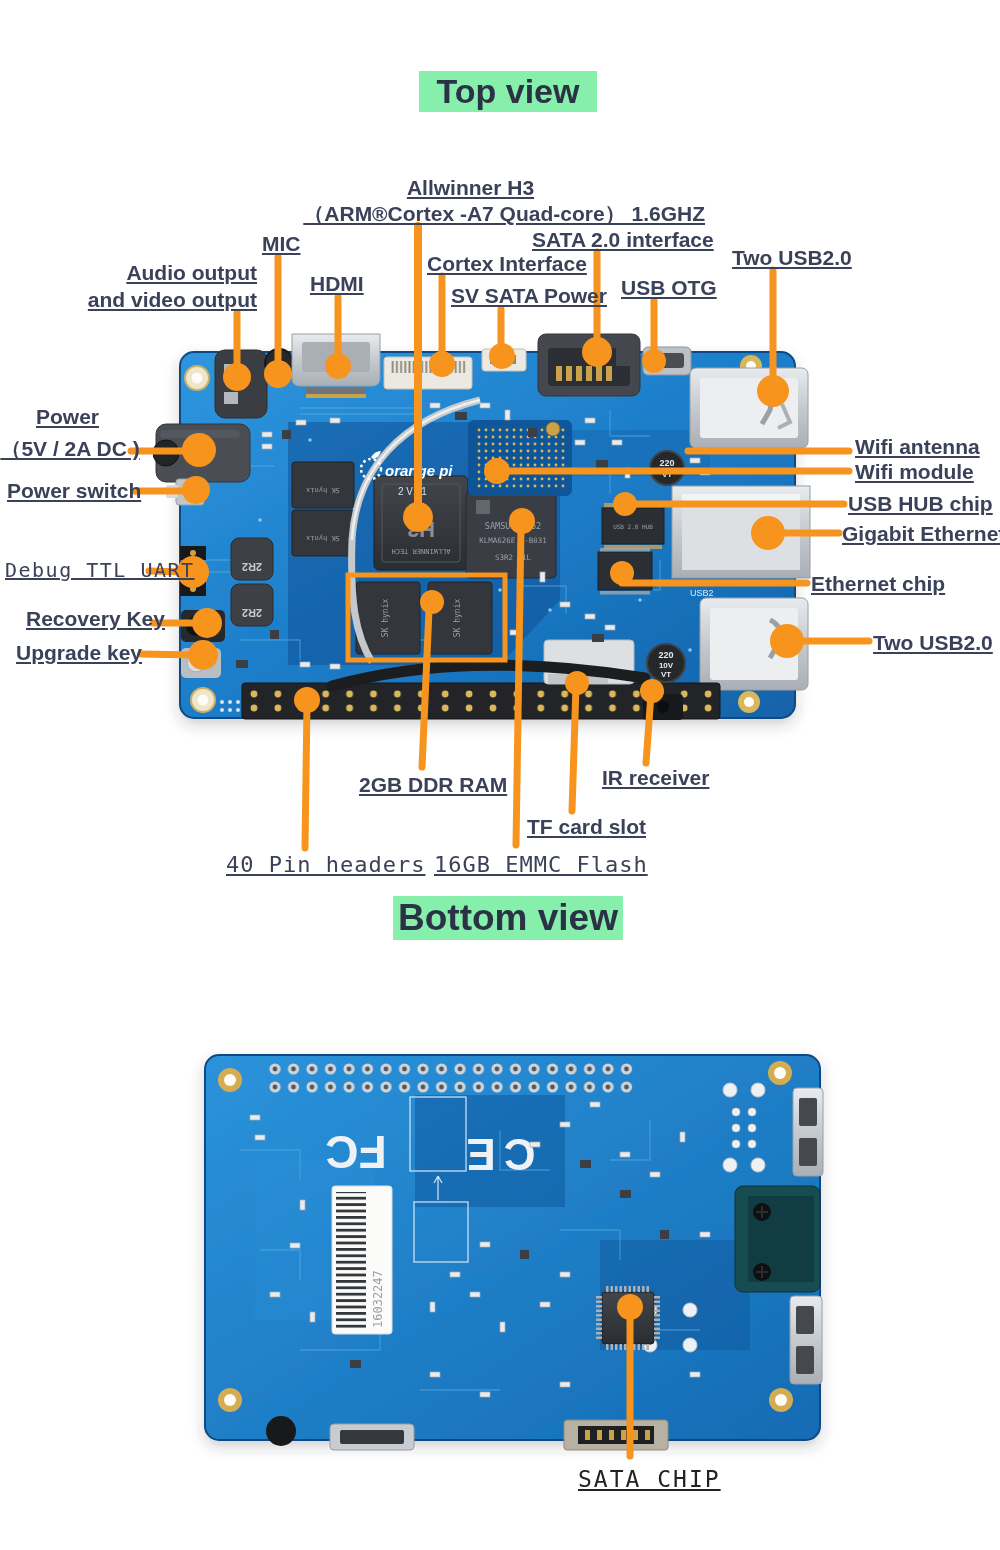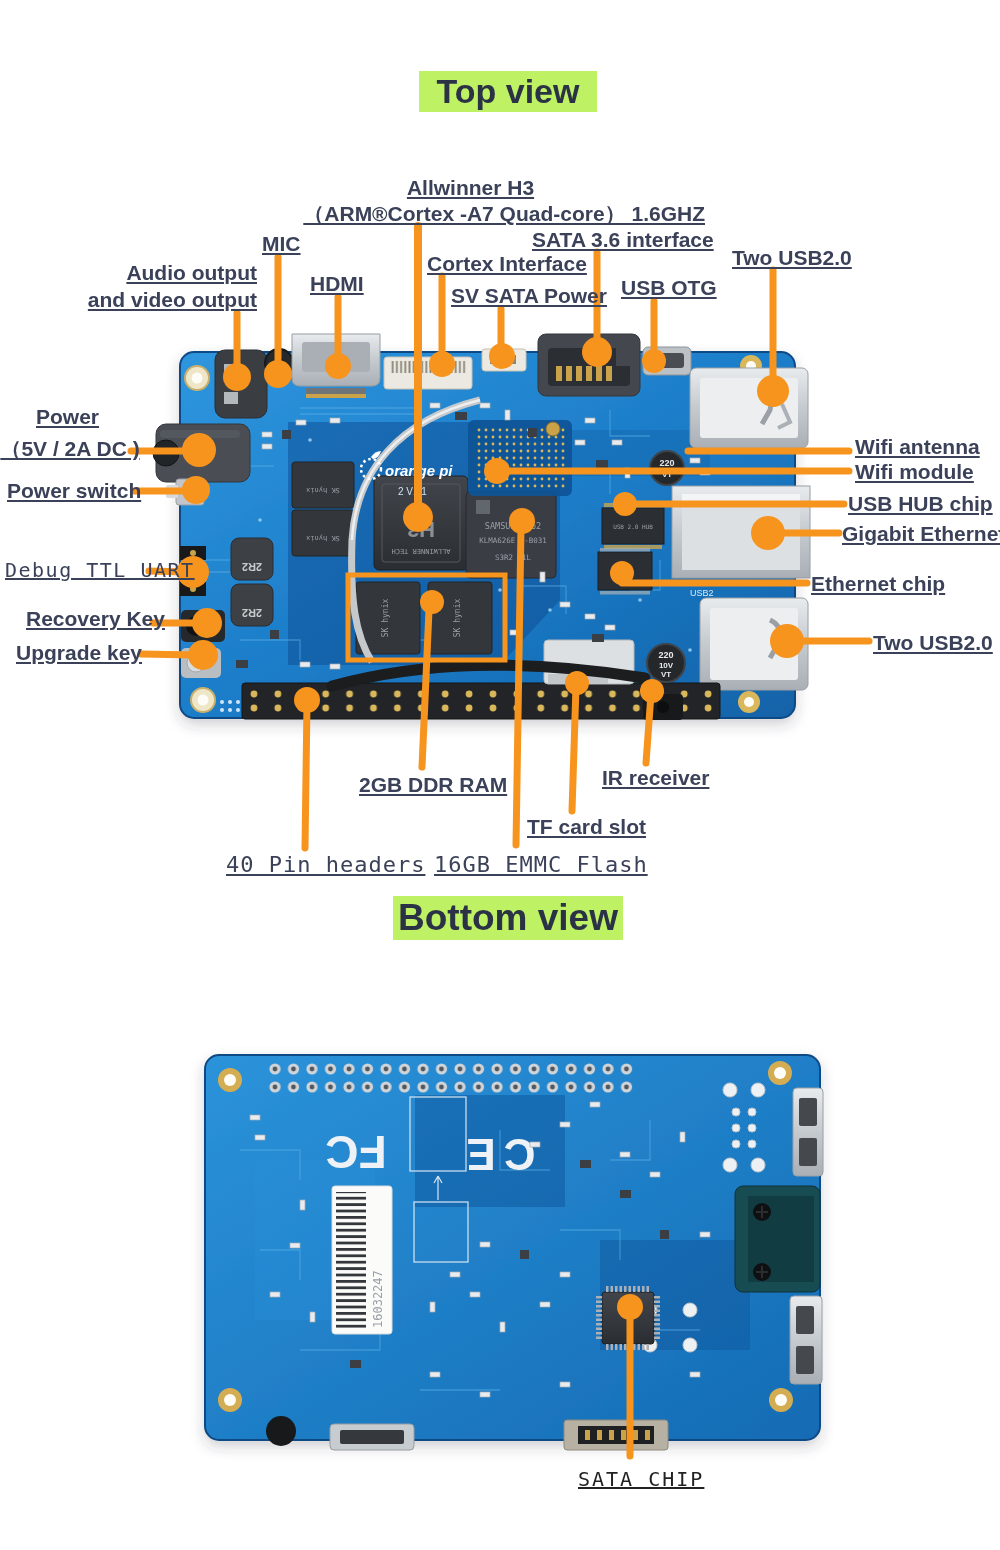--- a/index.html
+++ b/index.html
@@ -9,21 +9,21 @@
   }
   svg{position:absolute;left:0;top:0;}
   .lbl{
     position:absolute;color:#3A4158;font-size:21px;font-weight:600;
     white-space:nowrap;line-height:26px;text-decoration:underline;
   }
   .lbl.mono{
     font-family:"DejaVu Sans Mono",monospace;font-weight:500;
   }
   .title{
-    position:absolute;background:#bef264;color:#2B3245;font-weight:700;
+    position:absolute;background:#86efac;color:#2B3245;font-weight:700;
     text-align:center;white-space:nowrap;
   }
   .cline{stroke:#F7941E;stroke-width:7;stroke-linecap:round;fill:none;}
   .cline.thick{stroke-width:8;}
   .dot{fill:#F7941E;stroke:none;}
   .crect{fill:none;stroke:#F7941E;stroke-width:5;}
   .sil{stroke:#d8e7f3;fill:none;stroke-width:1.2;}
   .chiptxt{font-family:"DejaVu Sans Mono",monospace;fill:#9aa0a8;}
   .smdw{fill:#e9ecee;stroke:#a6acb2;stroke-width:0.7;}
   .smdd{fill:#3b3f44;}
@@ -590,21 +590,21 @@
         <line class="cline" x1="630" y1="1310" x2="630" y2="1456"></line>
       </g>
   </g>
 </svg>
 
 <div class="title" style="left:419px;top:71px;width:178px;height:41px;line-height:41px;font-size:34px;">Top view</div>
 <div class="title" style="left:393px;top:896px;width:230px;height:44px;line-height:44px;font-size:37px;">Bottom view</div>
 
 <div class="lbl" style="left:368px;top:175px;width:205px;text-align:center;">Allwinner H3</div>
 <div class="lbl" style="left:290px;top:201px;width:415px;text-align:right;">（ARM®Cortex -A7 Quad-core） 1.6GHZ</div>
-<div class="lbl" style="left:532px;top:227px;">SATA 3.6 interface</div>
+<div class="lbl" style="left:532px;top:227px;">SATA 2.0 interface</div>
 <div class="lbl" style="left:262px;top:231px;">MIC</div>
 <div class="lbl" style="left:427px;top:251px;">Cortex Interface</div>
 <div class="lbl" style="left:732px;top:245px;">Two USB2.0</div>
 <div class="lbl" style="left:55px;top:260px;width:202px;text-align:right;">Audio output</div>
 <div class="lbl" style="left:55px;top:287px;width:202px;text-align:right;">and video output</div>
 <div class="lbl" style="left:310px;top:271px;">HDMI</div>
 <div class="lbl" style="left:451px;top:283px;">SV SATA Power</div>
 <div class="lbl" style="left:621px;top:275px;">USB OTG</div>
 <div class="lbl" style="left:15px;top:404px;width:105px;text-align:center;">Power</div>
 <div class="lbl" style="left:0px;top:436px;width:140px;text-align:center;">（5V / 2A DC )</div>
@@ -617,13 +617,13 @@
 <div class="lbl" style="left:848px;top:491px;">USB HUB chip</div>
 <div class="lbl" style="left:842px;top:521px;">Gigabit Ethernet</div>
 <div class="lbl" style="left:811px;top:571px;">Ethernet chip</div>
 <div class="lbl" style="left:873px;top:630px;">Two USB2.0</div>
 <div class="lbl" style="left:359px;top:772px;">2GB DDR RAM</div>
 <div class="lbl" style="left:602px;top:765px;">IR receiver</div>
 <div class="lbl" style="left:527px;top:814px;">TF card slot</div>
 <div class="lbl mono" style="left:226px;top:852px;font-size:22px;letter-spacing:1px;">40 Pin headers</div>
 <div class="lbl mono" style="left:434px;top:852px;font-size:22px;letter-spacing:1px;">16GB EMMC Flash</div>
 
-<div class="lbl mono" style="left:578px;top:1466px;font-size:20px;letter-spacing:2px;color:#222222;">SATA CHIP</div>
+<div class="lbl mono" style="left:578px;top:1466px;font-size:23px;letter-spacing:2px;color:#222222;">SATA CHIP</div>
 
 </body></html>

